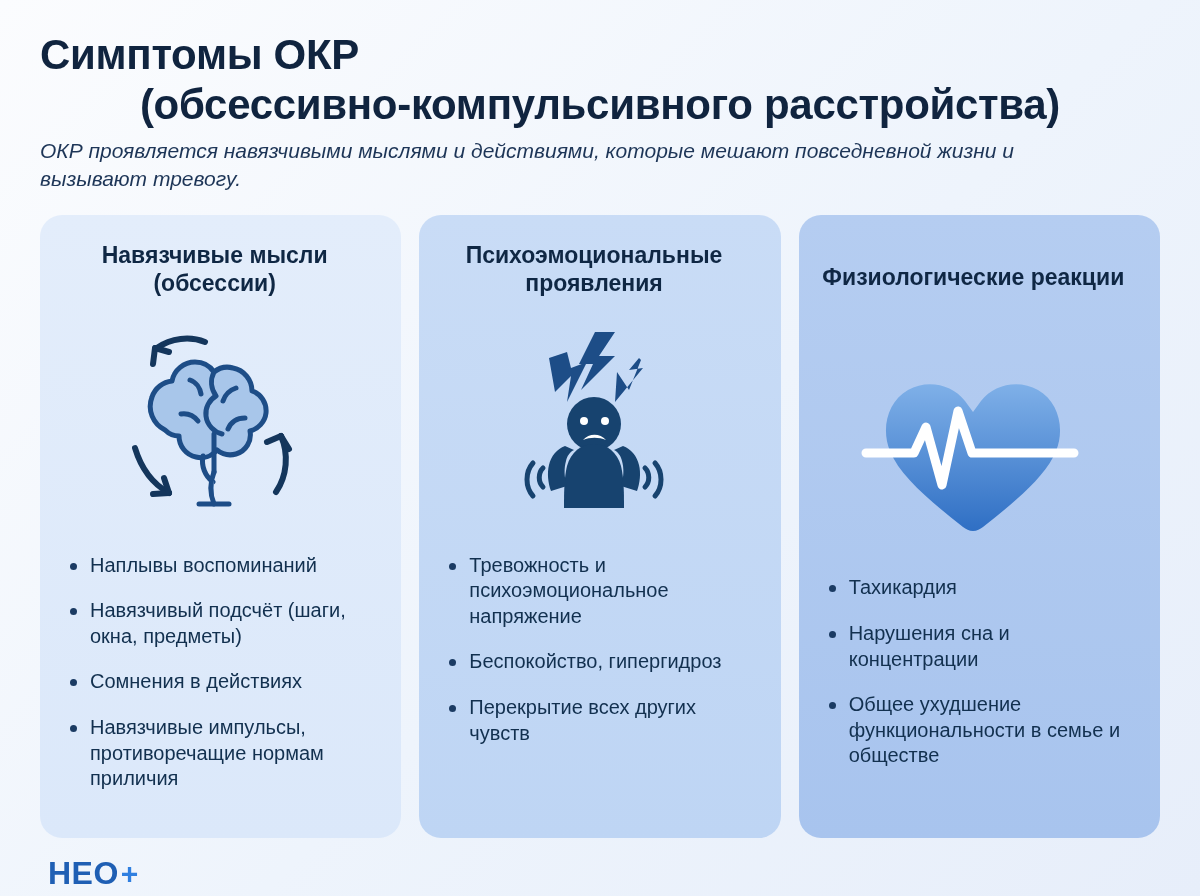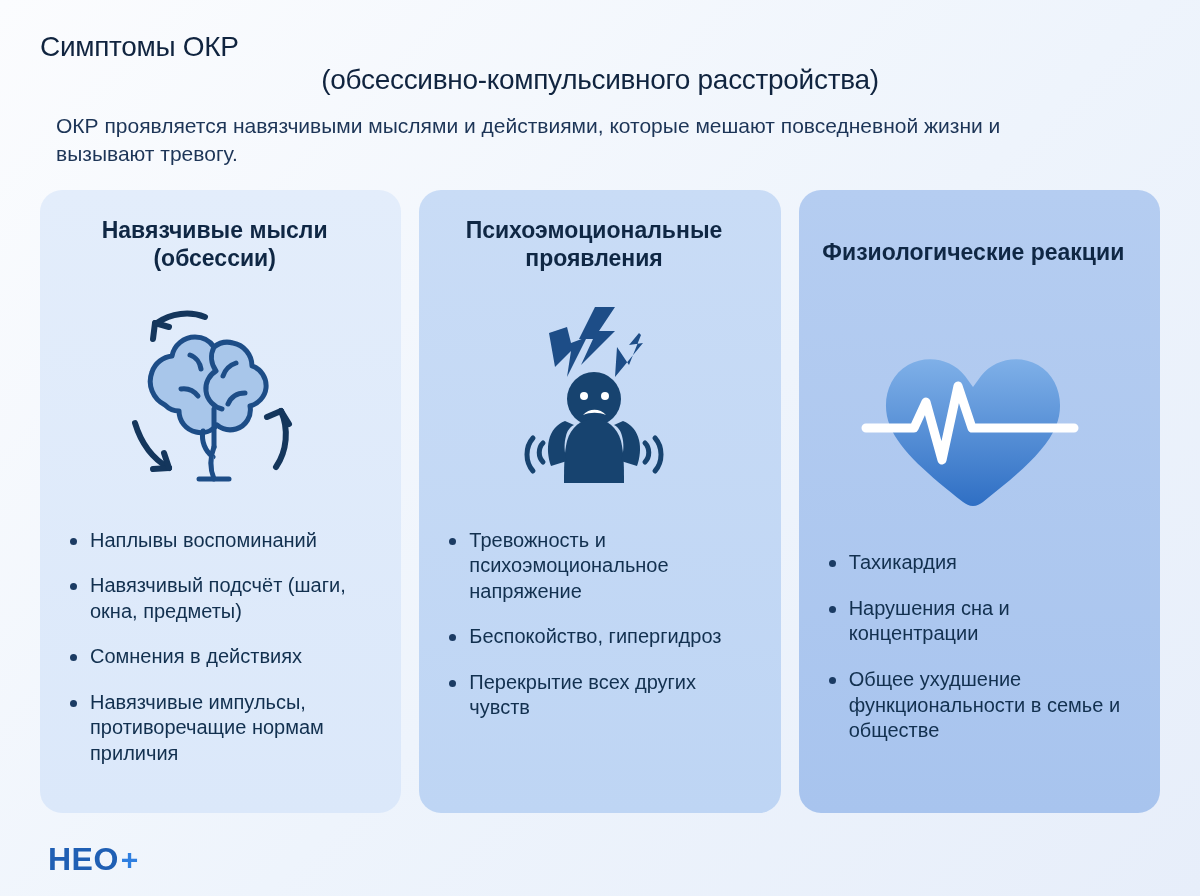--- a/index.html
+++ b/index.html
@@ -16,35 +16,36 @@
   .page {
     position: relative;
     width: 1200px;
     height: 896px;
     background: linear-gradient(135deg, #fbfcfe 0%, #eef4fc 55%, #e7eefa 100%);
     box-sizing: border-box;
     padding: 30px 40px 0 40px;
   }
 
   .title {
-    font-size: 28px;
-    font-weight: normal;
+    font-size: 42px;
+    font-weight: bold;
     color: #10243f;
     line-height: 1.18;
     letter-spacing: -0.3px;
-    margin: 0 0 16px 0;
+    margin: 0 0 8px 0;
   }
   .title .line2 { display: block; text-align: center; }
 
   .subtitle {
     font-size: 21px;
     color: #1d3557;
     line-height: 1.32;
-    margin: 0 0 22px 16px;
+    margin: 0 0 22px 0;
     max-width: 1030px;
+    font-style: italic;
   }
 
   .cards {
     display: flex;
     gap: 18px;
     align-items: stretch;
   }
   .card {
     flex: 1 1 0;
     border-radius: 22px;
@@ -95,21 +96,21 @@
     top: 10px;
     width: 7px;
     height: 7px;
     border-radius: 50%;
     background: #1b3b63;
   }
 
   .logo {
     position: absolute;
     left: 48px;
-    bottom: 18px;
+    bottom: 4px;
     display: flex;
     align-items: center;
     font-size: 32px;
     font-weight: bold;
     color: #1f5fb4;
     letter-spacing: 0.5px;
   }
   .logo .plus {
     color: #2f7fe0;
     font-size: 30px;

